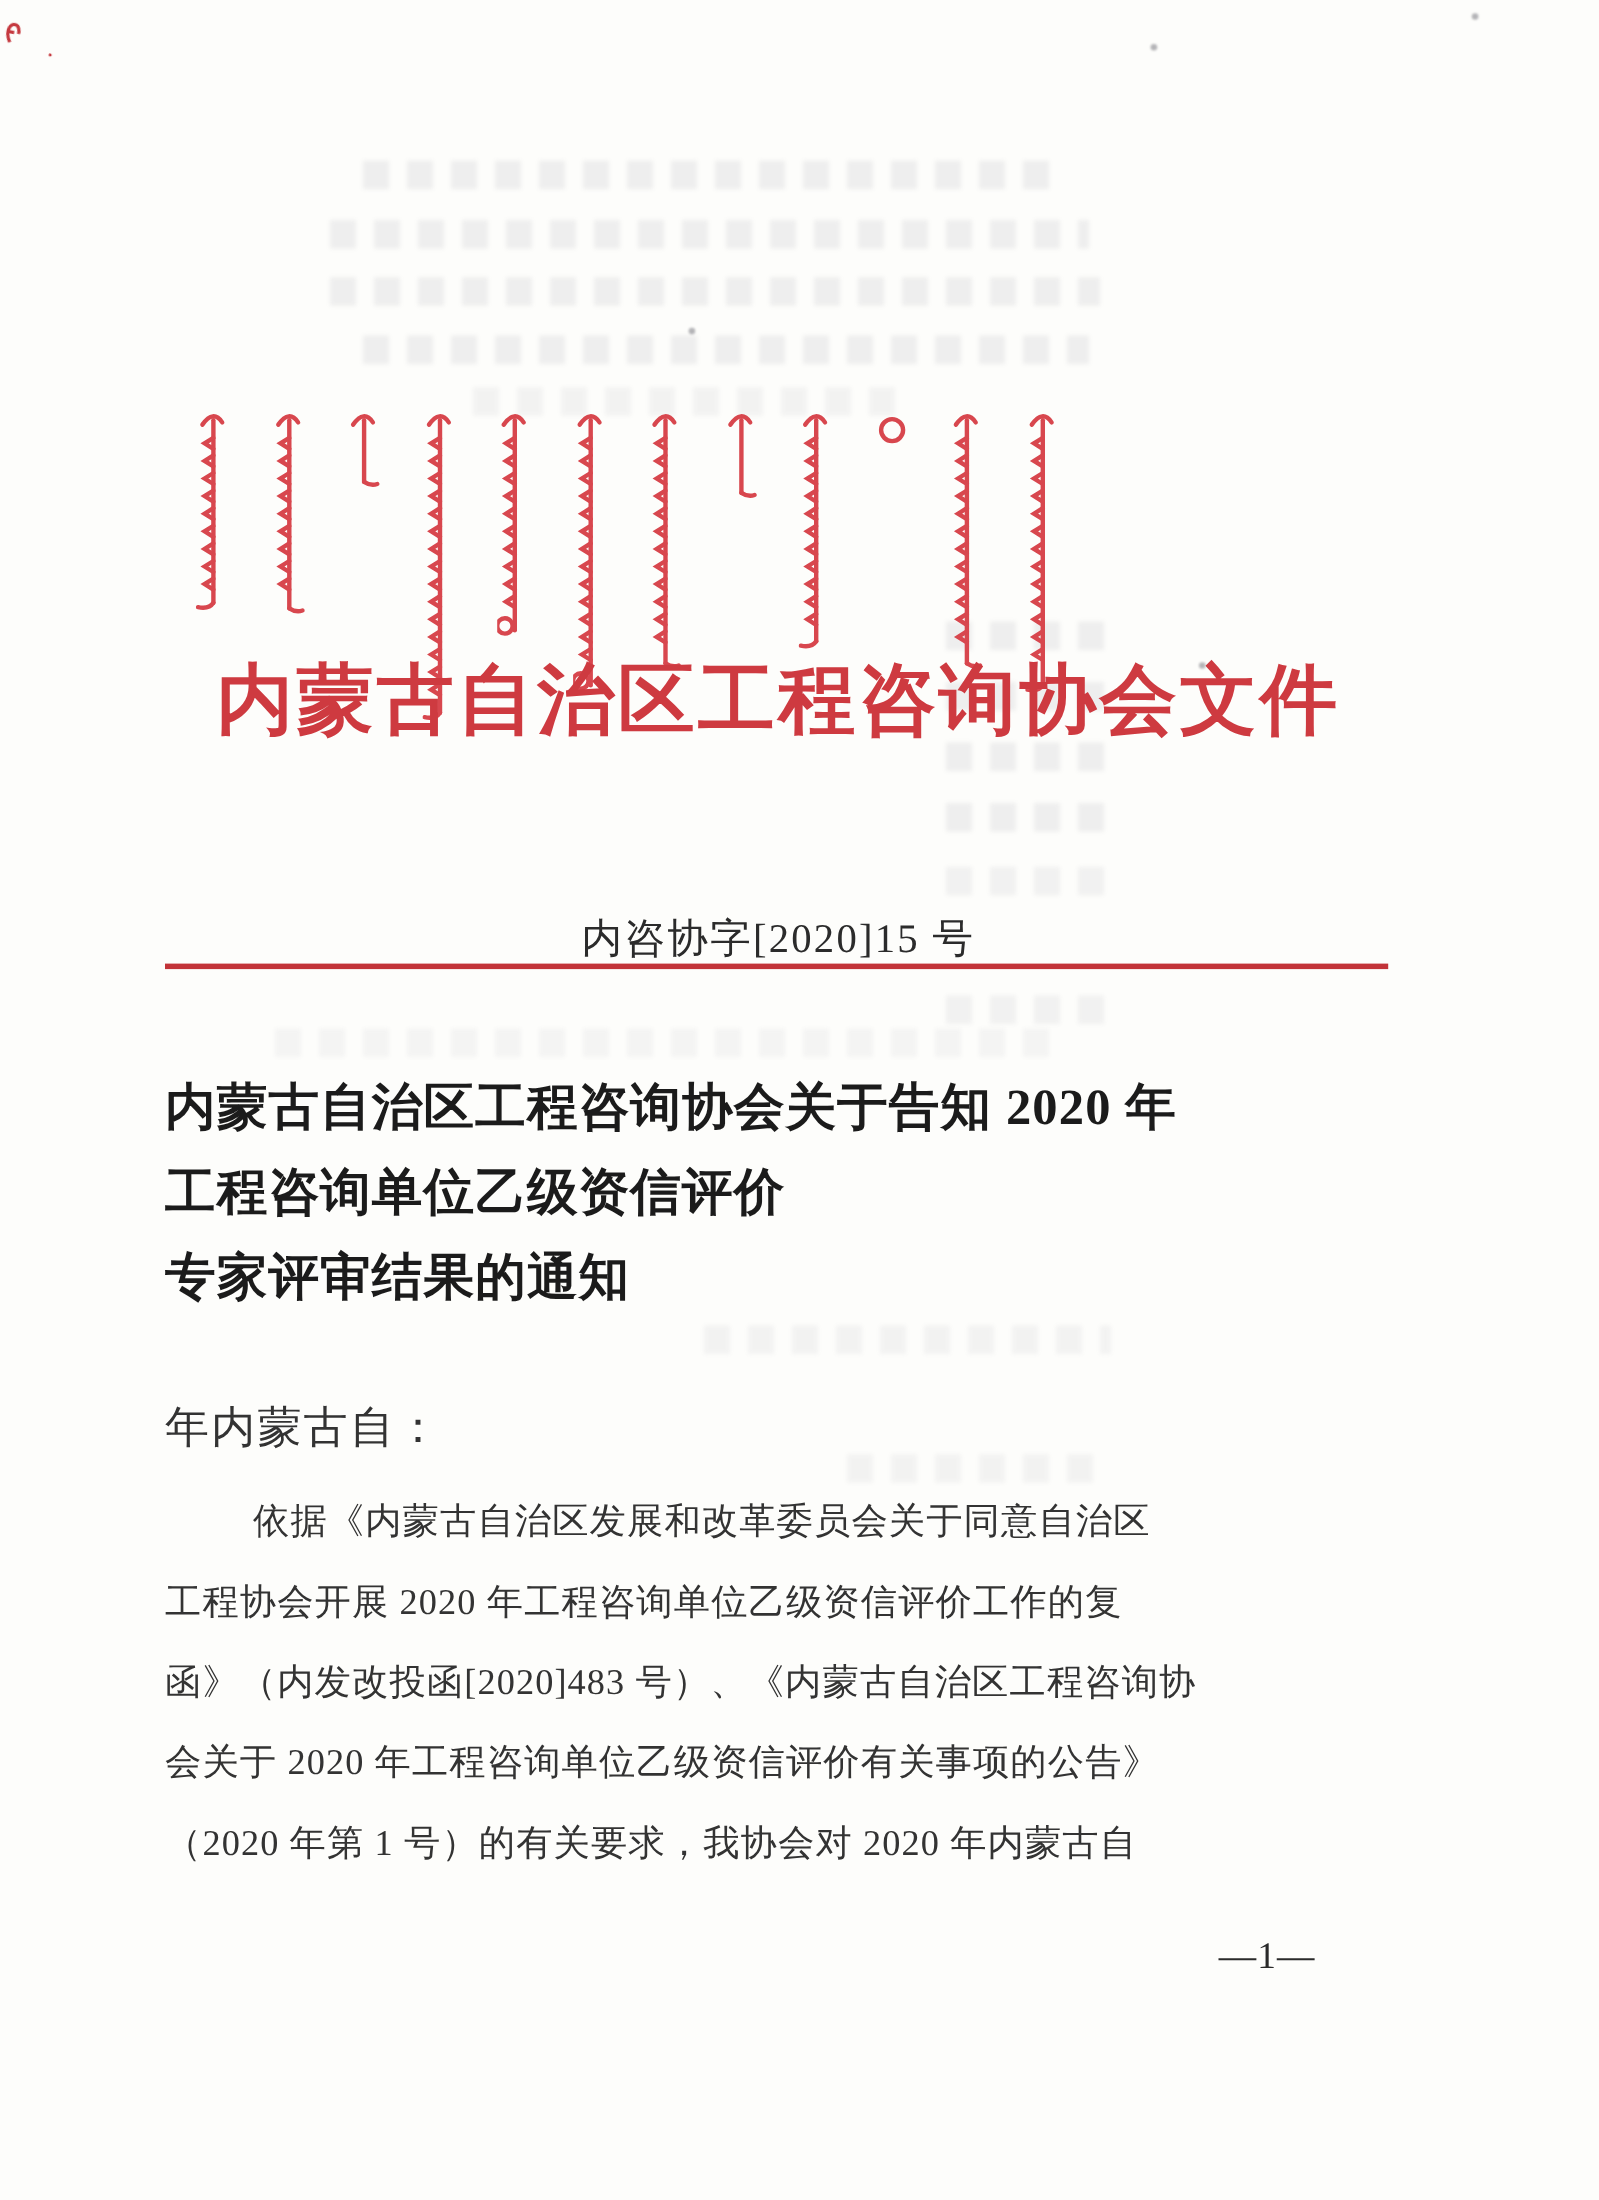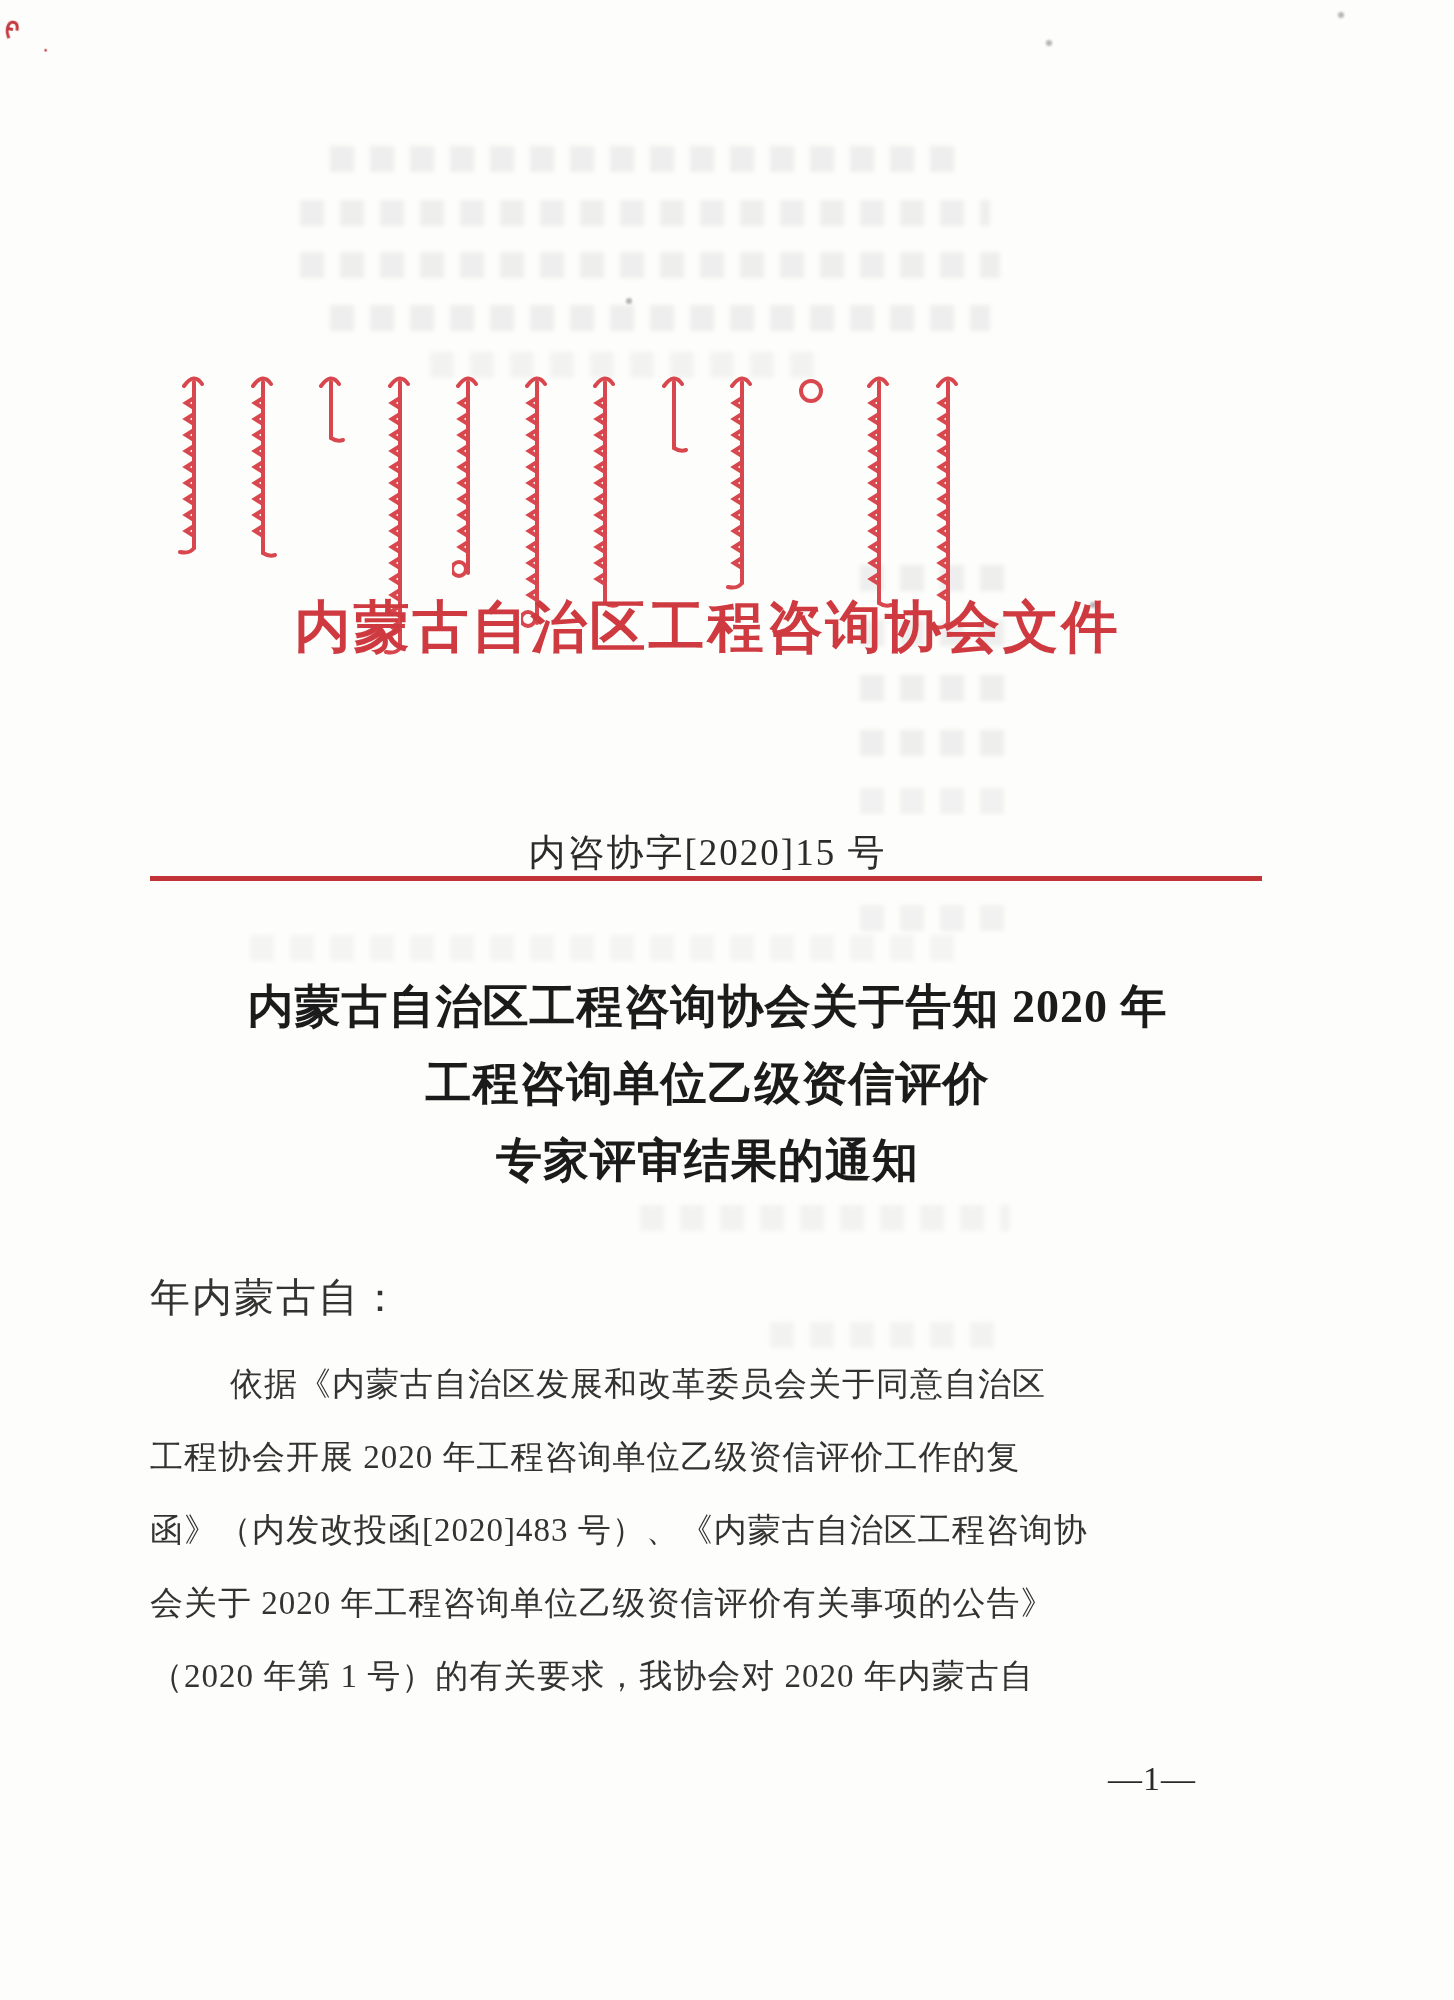--- a/index.html
+++ b/index.html
@@ -13,37 +13,36 @@
   }
   
   .mongol-row{
     position:absolute;left:178px;top:376px;width:788px;
     display:flex;justify-content:space-between;align-items:flex-start;
   }
   .mongol-glyph{display:block;}
   .org-title{
     position:absolute;left:150px;top:590px;width:1115px;
     text-align:center;
-    font-size:56px;font-weight:bold;letter-spacing:3px;
+    font-size:70px;font-weight:bold;letter-spacing:3px;
     color:#ce3a40;
     white-space:nowrap;
   }
   .doc-number{
     position:absolute;left:150px;top:828px;width:1115px;
     text-align:center;
     font-size:37px;color:#2b2b2b;letter-spacing:2px;
   }
   .red-rule{
     position:absolute;left:150px;top:876px;width:1112px;height:5px;
     background:#c23338;
   }
   
   .doc-title{
     position:absolute;left:150px;top:968px;width:1115px;
-    text-align:center;
     font-size:46px;font-weight:bold;line-height:77px;
     color:#1b1b1b;letter-spacing:1px;
   }
   
   .salutation{
     position:absolute;left:150px;top:1270px;
     font-size:40px;color:#333;letter-spacing:2px;
   }
   .body-par{
     position:absolute;left:150px;top:1348px;width:1068px;

